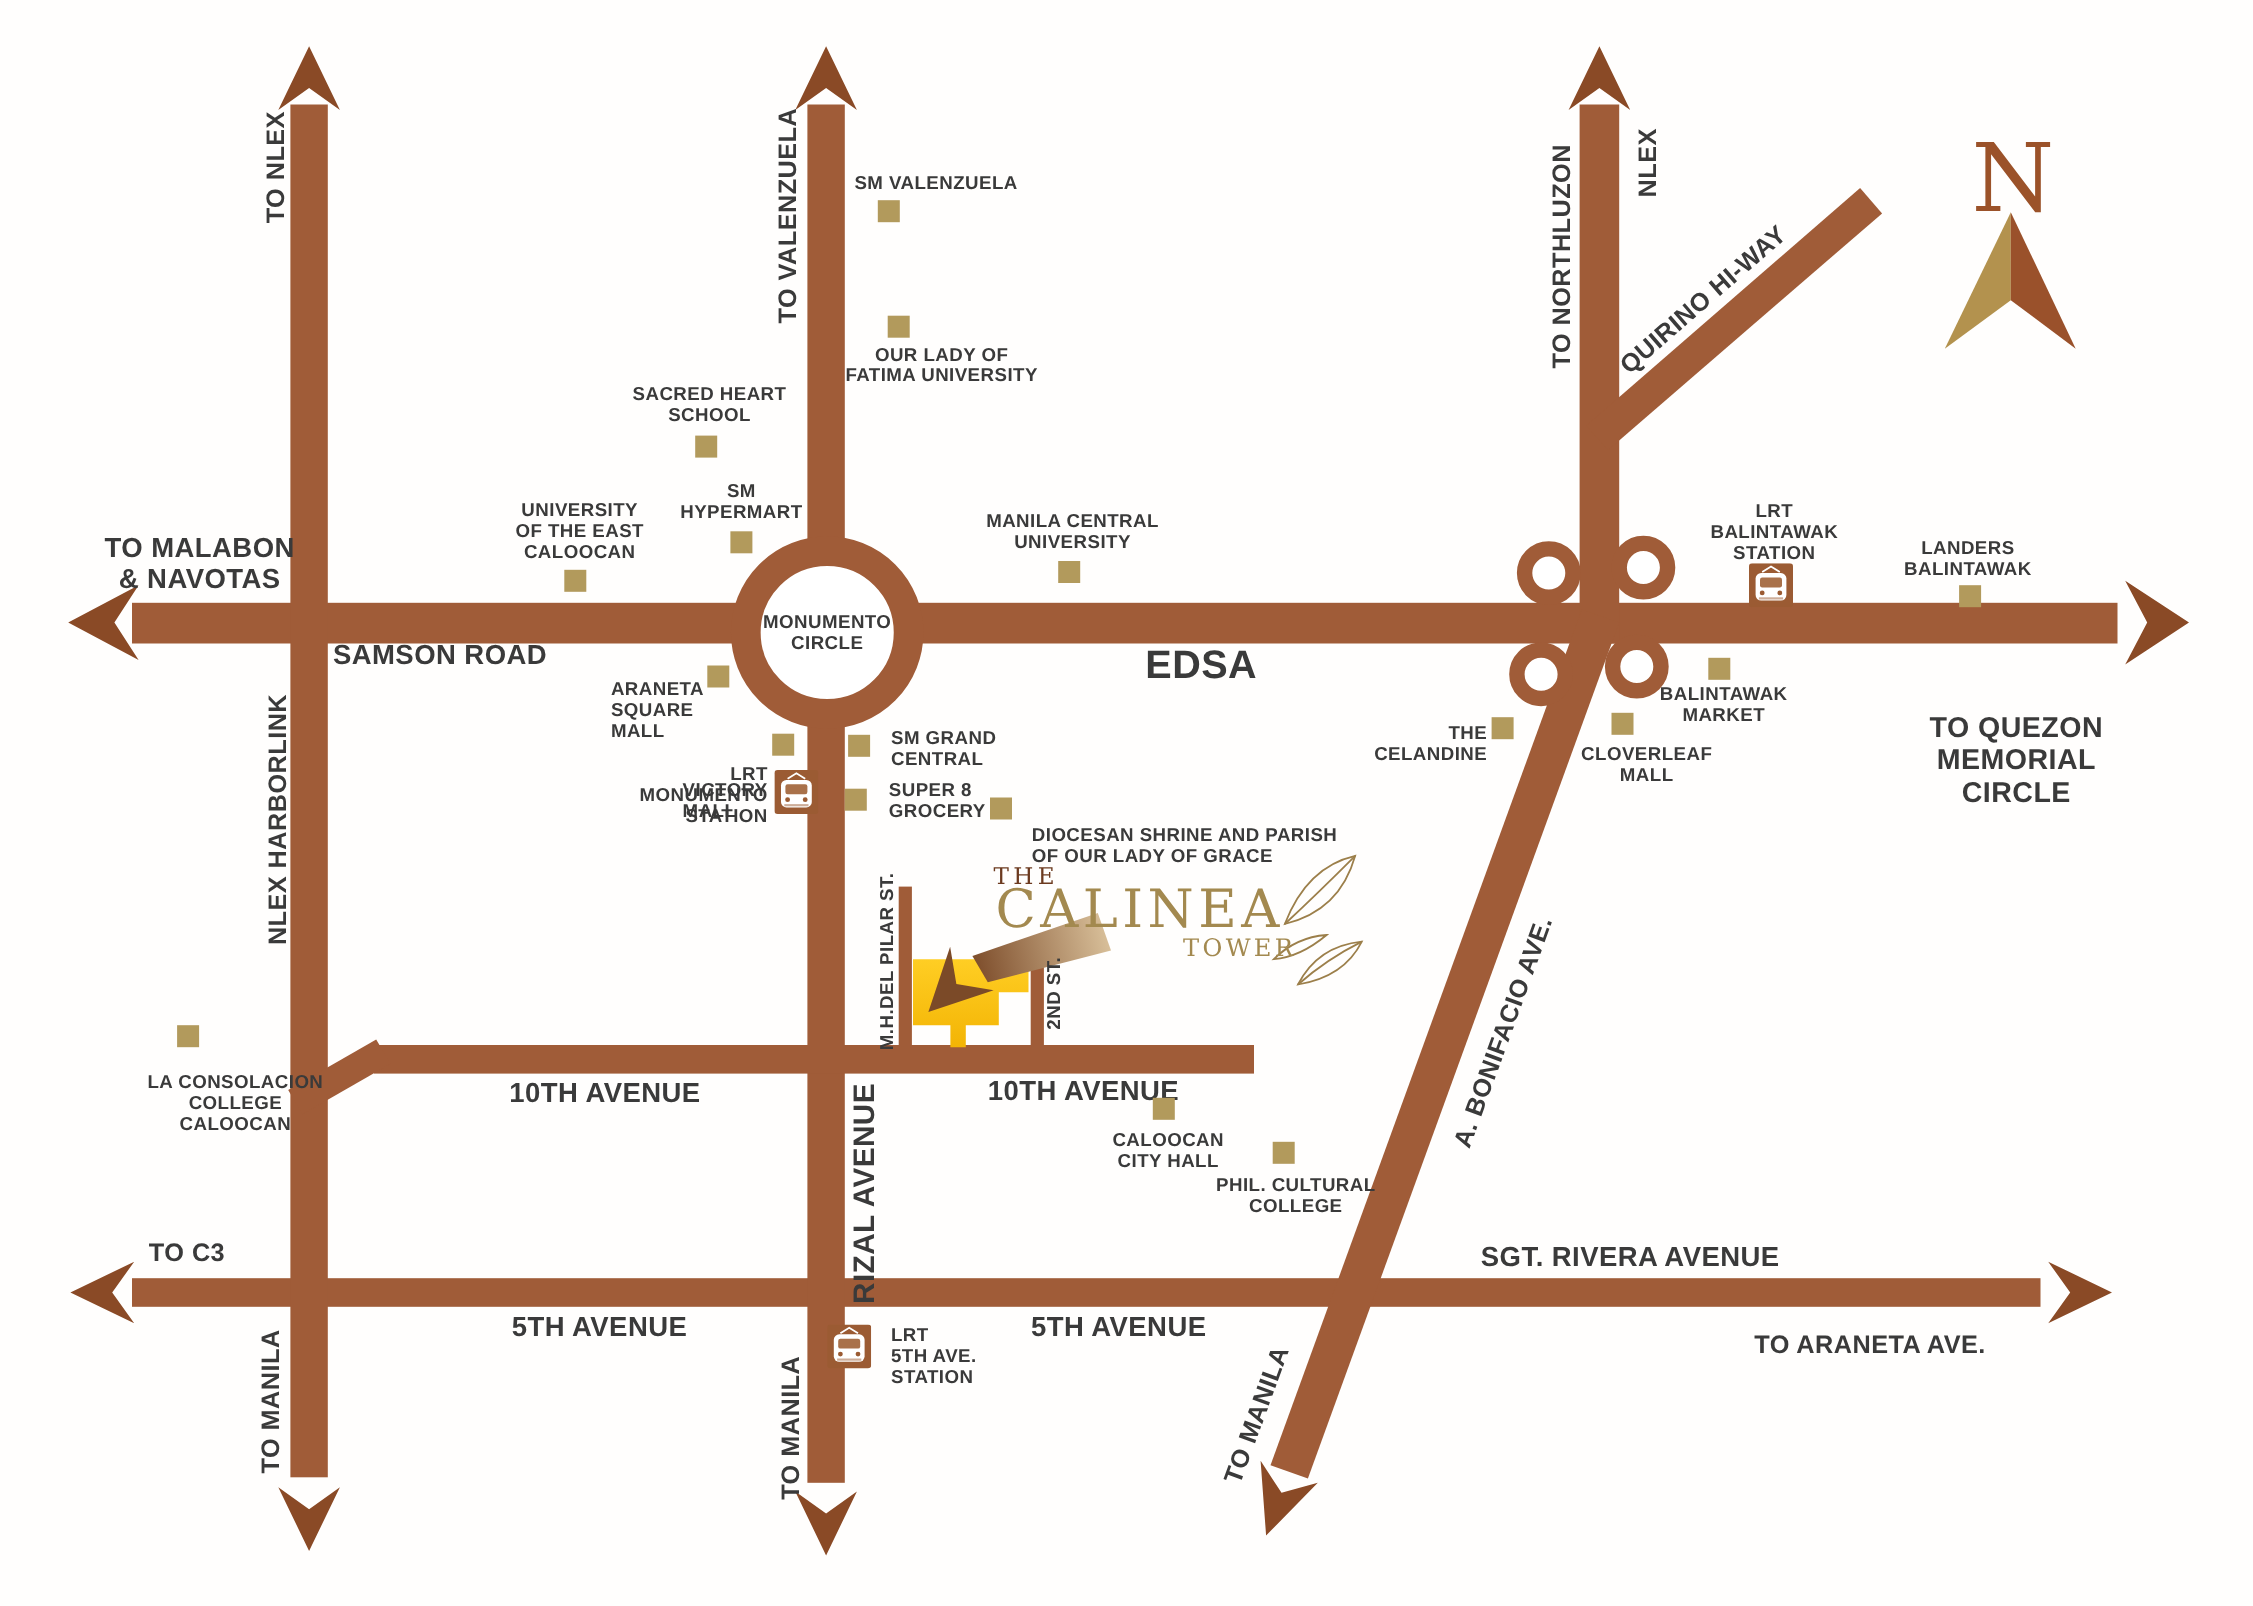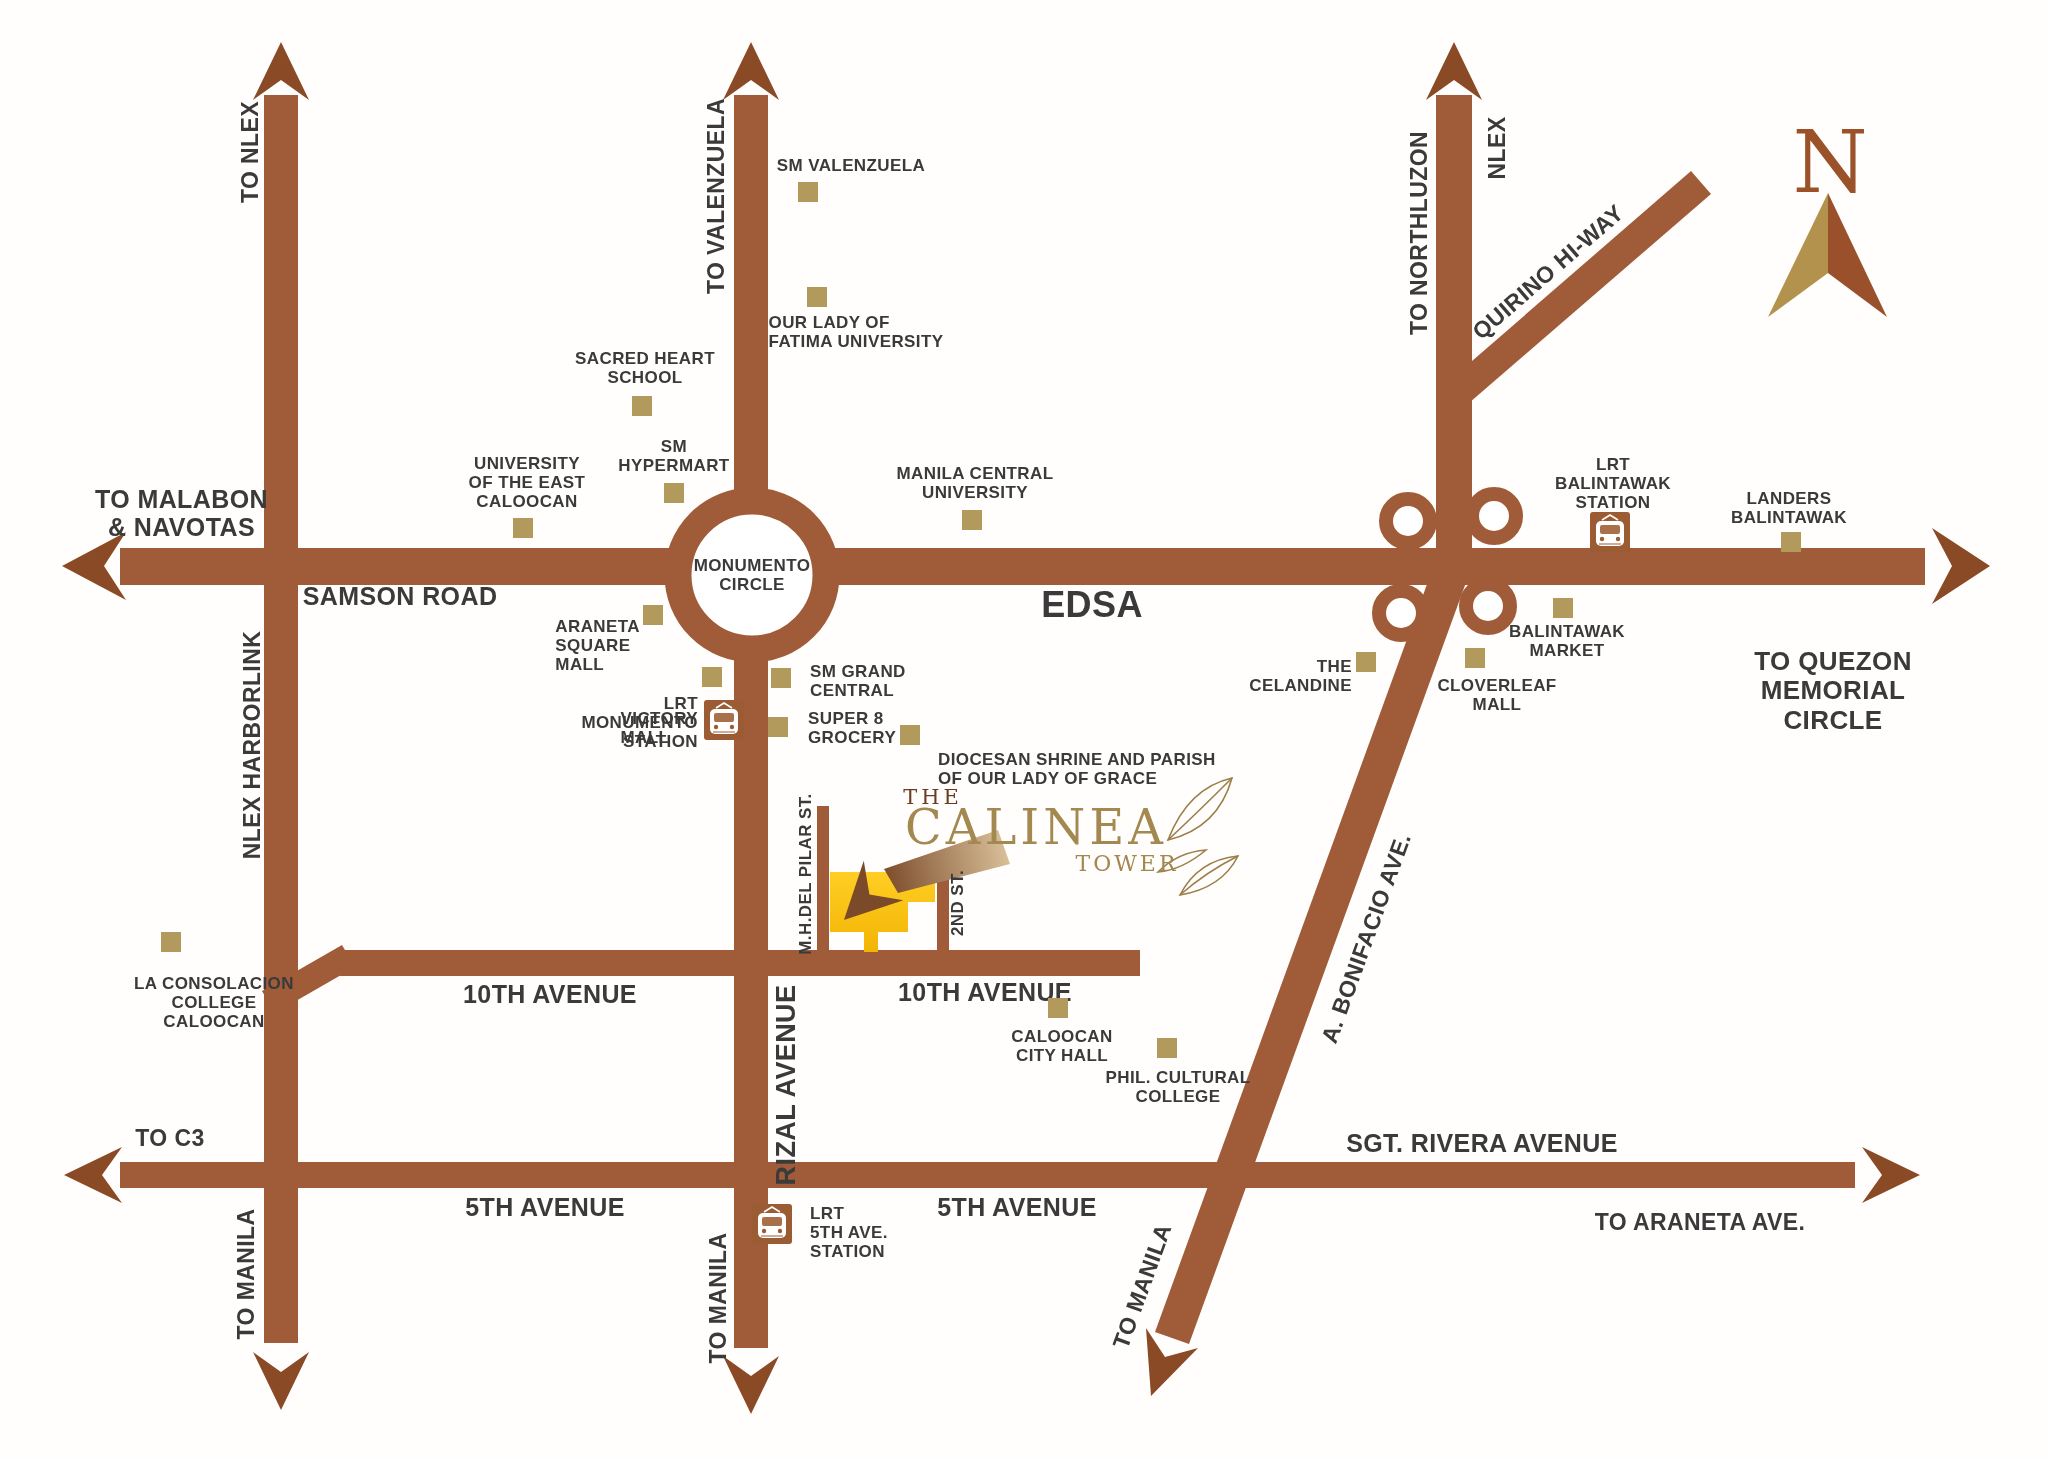--- a/index.html
+++ b/index.html
@@ -126,21 +126,21 @@
       <div class="rlabel" style="left: 1700px; top: 1222px; font-size: 23px; text-align: center; transform: translate(-50%, -50%);">TO ARANETA AVE.</div>
       <div class="rlabel" style="left: 170px; top: 1138px; font-size: 23px; text-align: center; transform: translate(-50%, -50%);">TO C3</div>
       <div class="rlabel" style="left: 246px; top: 1274px; font-size: 23px; text-align: center; transform: translate(-50%, -50%) rotate(-90deg);">TO MANILA</div>
       <div class="rlabel" style="left: 718px; top: 1298px; font-size: 23px; text-align: center; transform: translate(-50%, -50%) rotate(-90deg);">TO MANILA</div>
       <div class="rlabel" style="left: 1142px; top: 1286px; font-size: 23px; text-align: center; transform: translate(-50%, -50%) rotate(-70deg);">TO MANILA</div>
       <div class="rlabel" style="left: 1366px; top: 938px; font-size: 23px; text-align: center; transform: translate(-50%, -50%) rotate(-70deg);">A. BONIFACIO AVE.</div>
       <div class="rlabel" style="left: 806px; top: 874px; font-size: 17px; text-align: center; transform: translate(-50%, -50%) rotate(-90deg);">M.H.DEL PILAR ST.</div>
       <div class="rlabel" style="left: 958px; top: 903px; font-size: 17px; text-align: center; transform: translate(-50%, -50%) rotate(-90deg);">2ND ST.</div>
       <div class="plabel" style="left: 851px; top: 166px; text-align: center; transform: translate(-50%, -50%);">SM VALENZUELA</div>
       <div class="pmarker" style="left: 798px; top: 182px;"></div>
-      <div class="plabel" style="left: 856px; top: 332px; transform: translate(-50%, -50%);">OUR LADY OF
+      <div class="plabel" style="left: 856px; top: 332px; text-align: center; transform: translate(-50%, -50%);">OUR LADY OF
 FATIMA UNIVERSITY</div>
       <div class="pmarker" style="left: 807px; top: 287px;"></div>
       <div class="plabel" style="left: 645px; top: 368px; text-align: center; transform: translate(-50%, -50%);">SACRED HEART
 SCHOOL</div>
       <div class="pmarker" style="left: 632px; top: 396px;"></div>
       <div class="plabel" style="left: 674px; top: 456px; text-align: center; transform: translate(-50%, -50%);">SM
 HYPERMART</div>
       <div class="pmarker" style="left: 664px; top: 483px;"></div>
       <div class="plabel" style="left: 527px; top: 483px; text-align: center; transform: translate(-50%, -50%);">UNIVERSITY
 OF THE EAST

